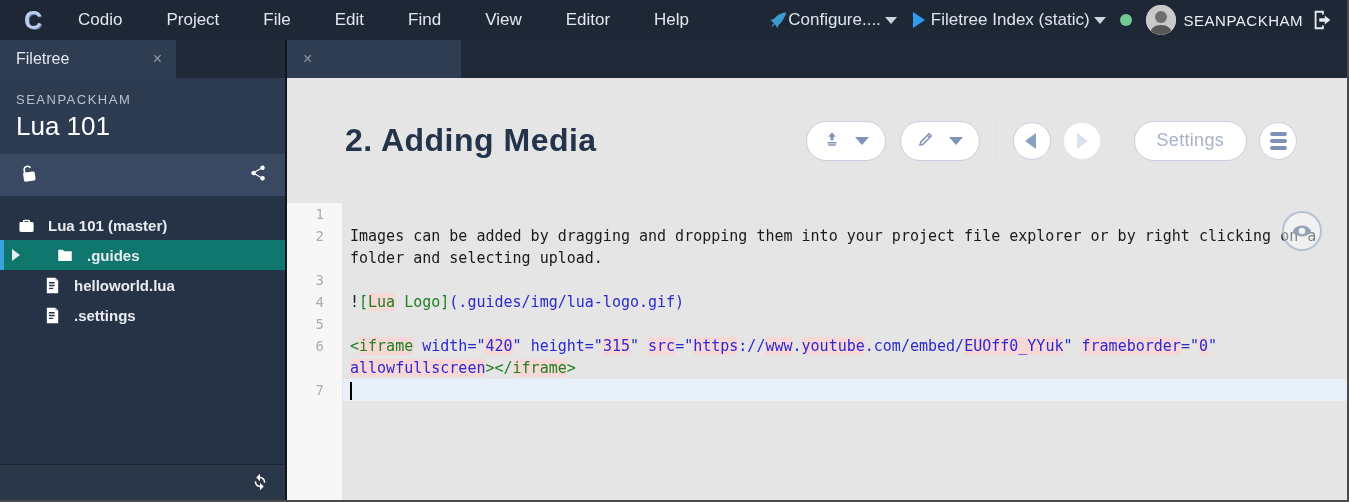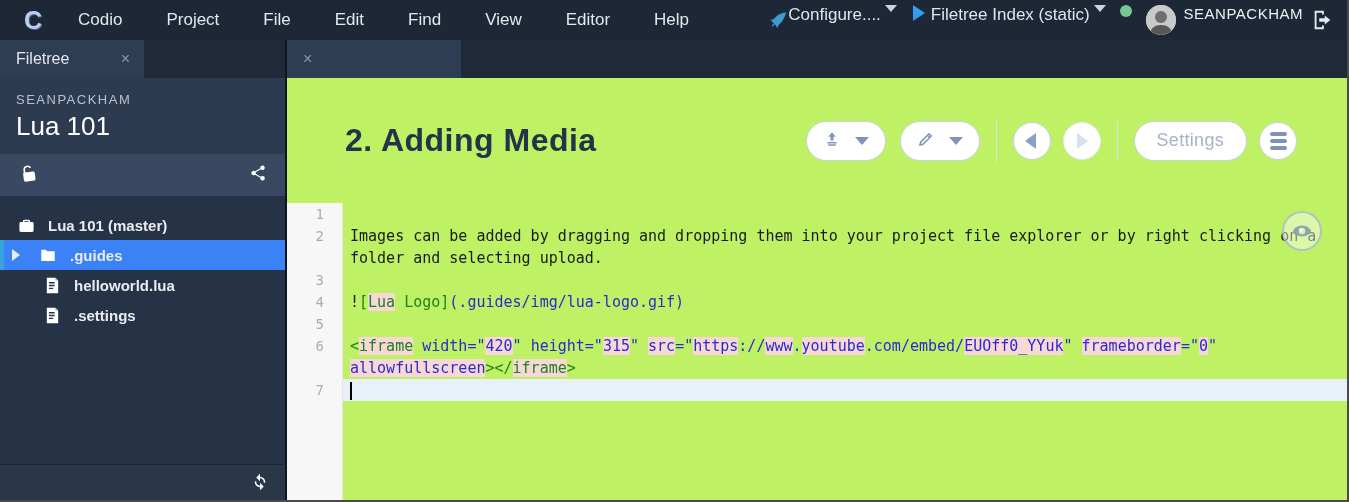--- a/index.html
+++ b/index.html
@@ -12,21 +12,21 @@
   
   .topbar {
     height:40px; background:#1d2735; display:flex; align-items:center;
     padding:0 14px 0 18px; color:#e6eaf0;
   }
   .logo { width:30px; height:30px; display:flex; align-items:center; justify-content:center;
     font-weight:bold; font-size:25px; color:#bccdf0; margin-right:30px;
     text-shadow:1px 1px 0 #5a6f96; }
   .menus { display:flex; align-items:center; gap:44px; }
   .menu-item { font-size:17px; color:#e3e7ee; cursor:pointer; }
-  .topbar-right { margin-left:auto; display:flex; gap:0; }
+  .topbar-right { margin-left:auto; display:flex; align-items:center; gap:0; }
   .tb-label { font-size:17px; color:#e0e5ec; }
   .caret-down { width:0; height:0; border-left:6px solid transparent; border-right:6px solid transparent;
     border-top:7px solid #cdd4dd; margin-left:4px; }
   .play-tri { width:0; height:0; border-top:8px solid transparent; border-bottom:8px solid transparent;
     border-left:12px solid #2f9df0; margin:0 6px 0 16px; }
   .status-dot { width:12px; height:12px; border-radius:50%; background:#74c893; margin:0 14px; }
   .avatar { width:30px; height:30px; border-radius:50%; overflow:hidden; background:#cfcfcf; }
   .username { font-size:15px; letter-spacing:0.5px; color:#eceff4; margin:0 8px; }
   .rocket-icon, .logout-icon { display:flex; align-items:center; }
 
@@ -41,30 +41,30 @@
     color:#e3e8ee; font-size:16px; gap:40px; }
   .tab-close { color:#8b98a8; font-size:16px; cursor:pointer; }
   .side-header { background:#2d3b50; padding:14px 16px 12px 16px; }
   .owner { font-size:13px; letter-spacing:1.5px; color:#b7c0cc; margin-bottom:4px; }
   .project-title { font-size:26px; color:#ffffff; }
   .side-toolbar { background:#3a4962; height:42px; display:flex; align-items:center;
     padding:0 18px; justify-content:space-between; flex:0 0 42px; }
   .tree { flex:1; padding-top:14px; overflow:hidden;font-weight:bold; }
   .tree-row { height:30px; display:flex; align-items:center; color:#e8ecf1; font-size:15px;
     position:relative; cursor:pointer; }
-  .tree-row.selected { background:#3b82f6; }
+  .tree-row.selected { background:#0f766e;padding-left:17px; }
   .tree-row.selected::before { content:""; position:absolute; left:0; top:0; bottom:0; width:4px; background:#3ba3dc; }
   .tree-caret { position:absolute; left:12px; width:0; height:0;
     border-top:6px solid transparent; border-bottom:6px solid transparent; border-left:8px solid #e8ecf1; }
   .tree-icon { display:flex; align-items:center; justify-content:center; width:20px; margin-right:12px; }
   .side-bottom { background:#2a3748; border-top:1px solid #1c2532; height:38px; flex:0 0 38px;
     display:flex; align-items:center; justify-content:flex-end; padding:0 16px; }
 
   
-  .content { flex:1; display:flex; flex-direction:column; background:#bef264; }
+  .content { flex:1; display:flex; flex-direction:column; background:#e5e5e5; }
   .content-header { height:125px; display:flex; align-items:center; padding:0 50px 0 58px; flex:0 0 125px; }
   .page-title { font-size:32px; font-weight:bold; color:#233349; letter-spacing:0.5px; }
   .header-buttons { margin-left:auto; display:flex; align-items:center; }
   .pill-btn { height:40px; border:1.5px solid #c7d0de; border-radius:20px; background:#fff;
     display:flex; align-items:center; padding:0 16px; gap:14px; cursor:pointer; }
   .circle-btn { width:38px; height:38px; border:1.5px solid #c7d0de; border-radius:50%;
     background:#fff; display:flex; align-items:center; justify-content:center; cursor:pointer; }
   .circle-btn.disabled { border-color:#e4e9f1; }
   .btn-caret { width:0; height:0; border-left:7px solid transparent; border-right:7px solid transparent;
     border-top:8px solid #8093b8; }
@@ -140,21 +140,21 @@
             <path fill="#e6eaf0" d="M4 2h10v4h-2V4H6v16h6v-2h2v4H4zM15 7l6 5-6 5v-3h-6v-4h6z"></path>
           </svg>
       </span>
     </div>
   </div>
 
   <div class="main-row">
 
     <div class="sidebar">
       <div class="tabbar">
-        <div class="tab" style="width:144px; justify-content:space-between;">
+        <div class="tab" style="width:176px; justify-content:space-between;">
           <span>Filetree</span>
           <span class="tab-close">×</span>
         </div>
       </div>
       <div class="side-header">
         <div class="owner">SEANPACKHAM</div>
         <div class="project-title">Lua 101</div>
       </div>
       <div class="side-toolbar">
         <span>

